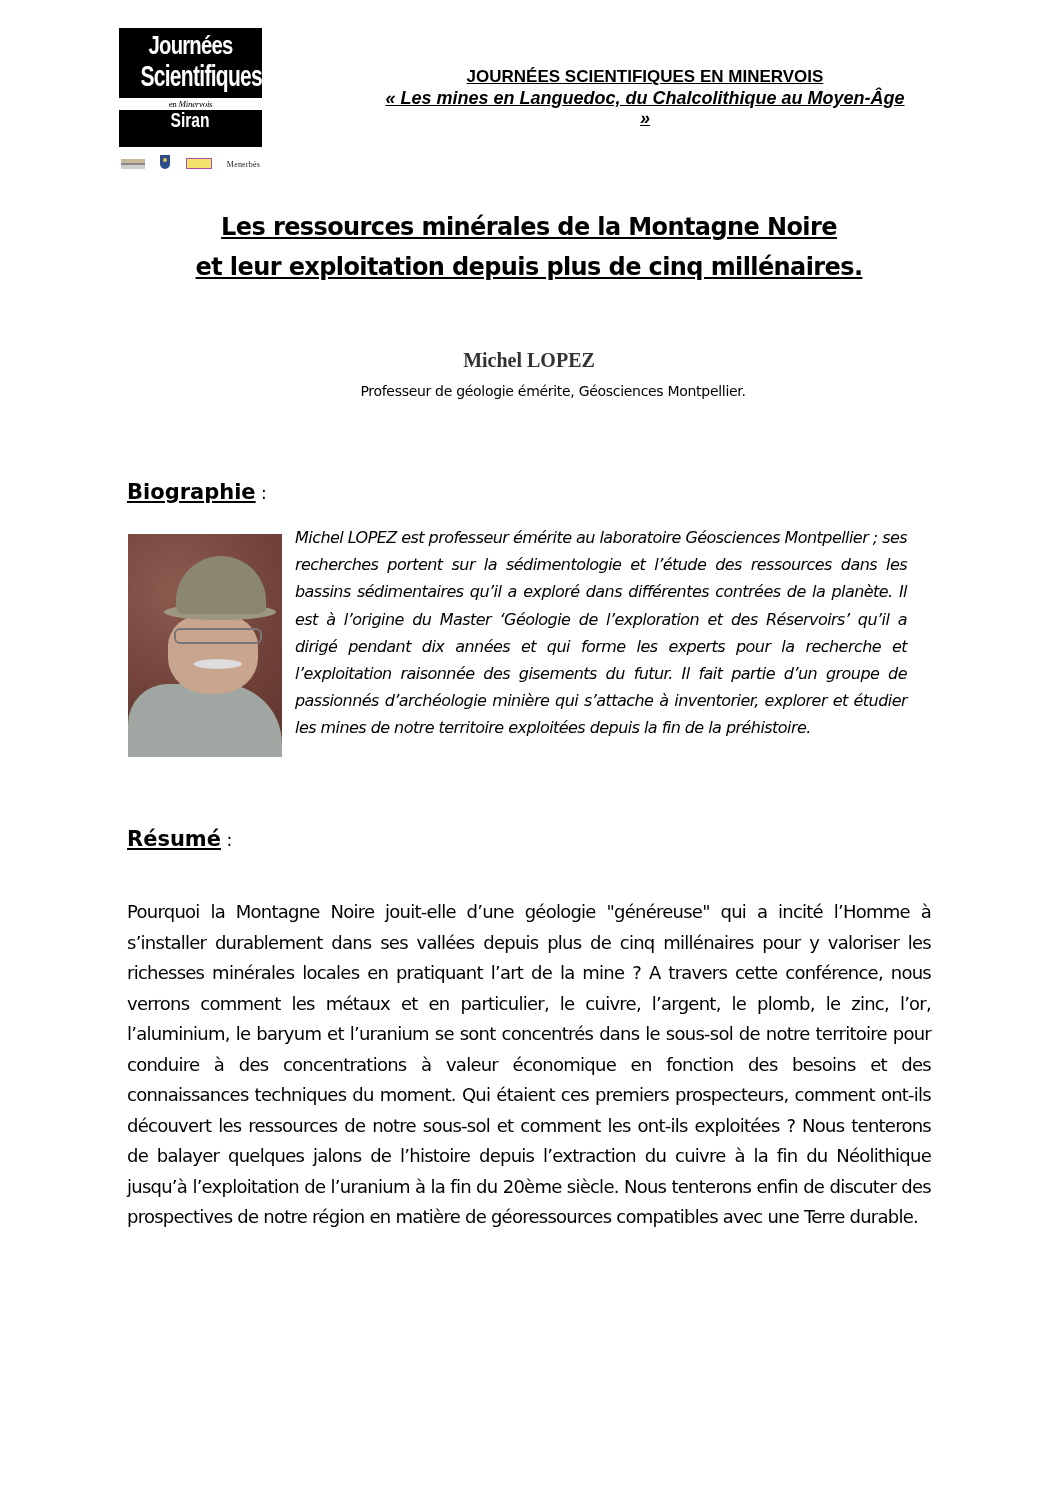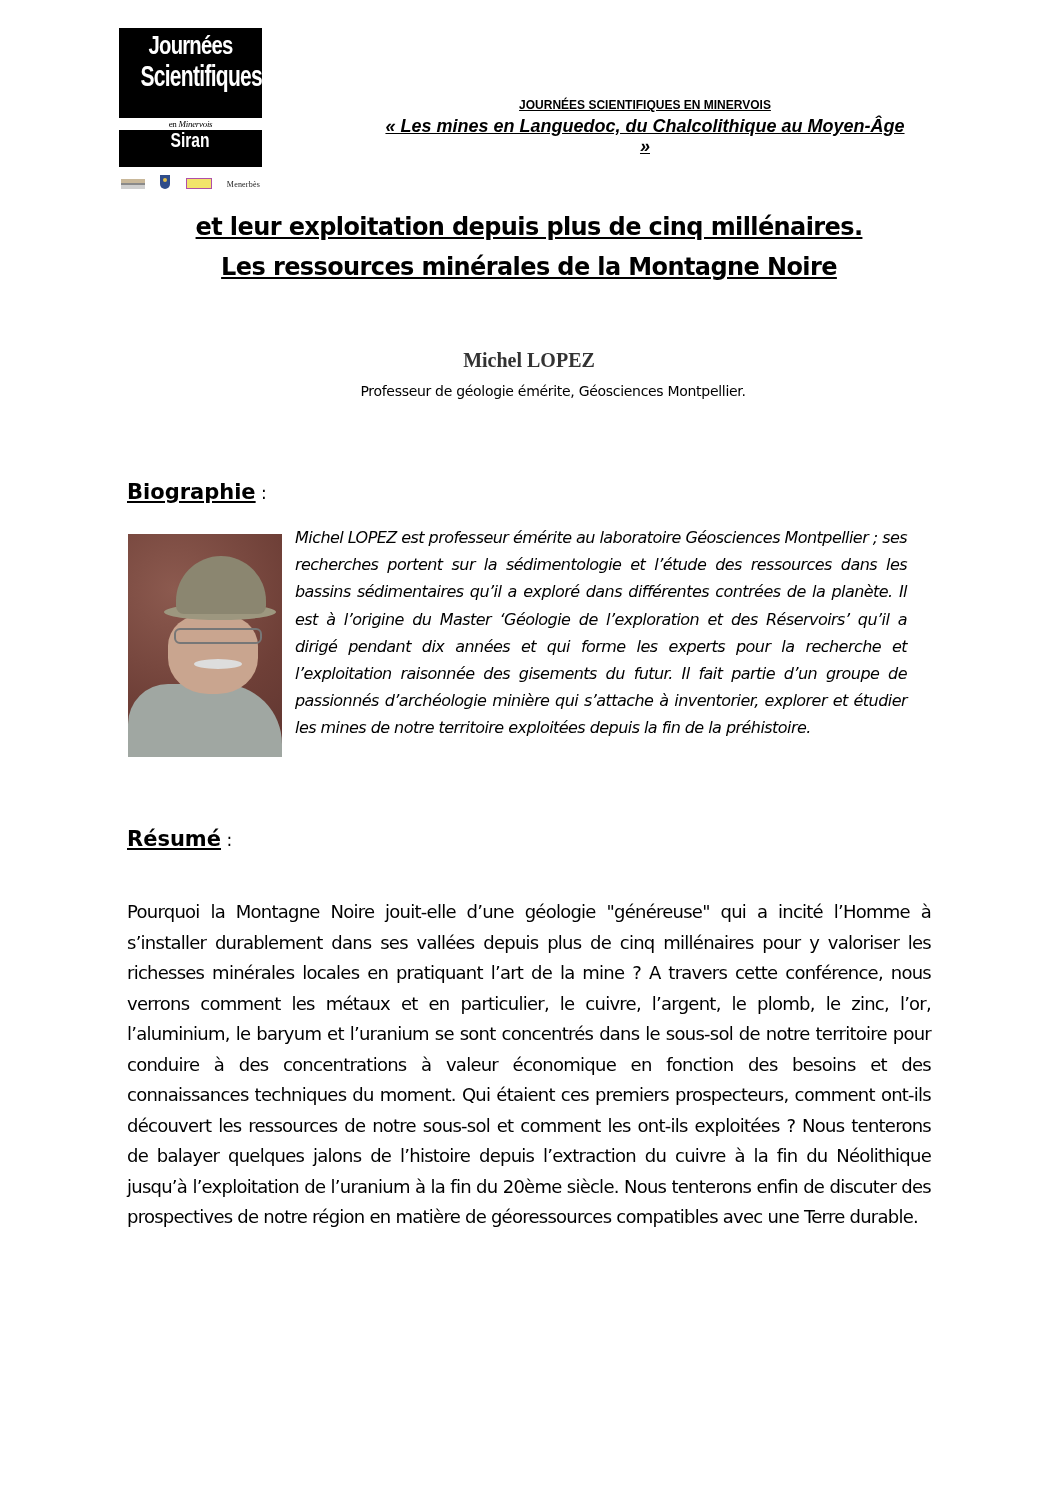--- a/index.html
+++ b/index.html
@@ -1,36 +1,36 @@
 <!DOCTYPE html>
 <html><head>
 <meta charset="utf-8">
 <style>
   html, body { margin: 0; padding: 0; background: #ffffff; }
   body { width: 1058px; height: 1497px; position: relative; overflow: hidden; font-family: "DejaVu Sans", sans-serif; color: #000; }
 
   
   .logo { position: absolute; left: 119px; top: 28px; width: 143px; }
-  .logo-black { background: #000; color: #fff; text-align: center; height: 90px; position: relative; }
+  .logo-black { background: #000; color: #fff; text-align: center; height: 70px; position: relative; }
   .logo-l1 { font-family: "Liberation Sans", sans-serif; font-weight: bold; font-size: 26px; line-height: 30px; letter-spacing: -1px; transform: scaleX(0.78); display: block; padding-top: 2px; }
   .logo-l2 { font-family: "Liberation Sans", sans-serif; font-weight: bold; font-size: 30px; line-height: 32px; letter-spacing: -1px; transform: scaleX(0.7); display: block; white-space: nowrap; }
   .logo-sub { font-family: Liberation Serif, serif; font-size: 9px; text-align: center; line-height: 12px; color: #000; margin-top: 0; letter-spacing: -0.3px; }
   .logo-sub i { font-style: italic; }
   .logo-gray { background: #000000; color: #fff; text-align: center; height: 37px; }
   .logo-gray span { font-family: "Liberation Sans", sans-serif; font-weight: bold; font-size: 20px; line-height: 20px; display: inline-block; transform: scaleX(0.78); }
   .logo-sponsors { display: flex; align-items: flex-end; justify-content: space-between; height: 22px; padding: 0 2px; }
   .sp1 { width: 24px; height: 10px; background: linear-gradient(#c9b89a 0 40%, #8a8a8a 40% 60%, #cfcfcf 60%); }
   .sp2 { width: 10px; height: 14px; background: #2f4c8a; border-radius: 0 0 5px 5px; position: relative; }
   .sp2::after { content: ""; position: absolute; left: 3px; top: 3px; width: 4px; height: 4px; background: #e3c14a; border-radius: 50%; }
   .sp3 { width: 24px; height: 9px; border: 1px solid #b04fa8; background: #f2e36b; }
   .sp4 { font-family: "Liberation Serif", serif; font-size: 8px; letter-spacing: 0.2px; color: #222; }
 
   
   .hdr { position: absolute; left: 380px; top: 66px; width: 530px; text-align: center; font-family: "Liberation Sans", sans-serif; }
-  .hdr-title { font-size: 12px; font-weight: bold; text-decoration: underline; line-height: 22px; margin-top: 28px; }
+  .hdr-title { font-size: 17px; font-weight: bold; text-decoration: underline; line-height: 22px; }
   .hdr-sub { font-size: 18px; font-weight: bold; font-style: italic; text-decoration: underline; line-height: 20px; }
 
   
   .title { position: absolute; left: 100px; top: 207px; width: 858px; text-align: center; font-family: "DejaVu Sans", sans-serif; font-weight: bold; font-size: 24px; line-height: 40px; letter-spacing: -0.6px; }
   .title span { text-decoration: underline; display: block; }
 
   .author { position: absolute; left: 0; top: 343px; width: 1058px; text-align: center; font-family: Liberation Serif, serif; font-weight: bold; font-size: 20px; color: #333; line-height: 34px; }
   .affil { position: absolute; left: 0; top: 380px; width: 1058px; text-align: center; font-family: "DejaVu Sans", sans-serif; font-size: 14px; line-height: 22px; letter-spacing: -0.3px; padding-left: 24px; }
 
   .section-h { position: absolute; left: 127px; font-family: "DejaVu Sans", sans-serif; font-size: 21px; line-height: 30px; }
@@ -72,22 +72,22 @@
     <div class="sp4">Menerbès</div>
   </div>
 </div>
 
 <div class="hdr">
   <div class="hdr-title">JOURNÉES SCIENTIFIQUES EN MINERVOIS</div>
   <div class="hdr-sub">« Les mines en Languedoc, du Chalcolithique au Moyen-Âge »</div>
 </div>
 
 <div class="title">
+  <span>Les ressources minérales de la Montagne Noire</span>
   <span>et leur exploitation depuis plus de cinq millénaires.</span>
-  <span>Les ressources minérales de la Montagne Noire</span>
 </div>
 
 <div class="author">Michel LOPEZ</div>
 <div class="affil">Professeur de géologie émérite, Géosciences Montpellier.</div>
 
 <div class="section-h bio-h"><span class="lbl">Biographie</span><span class="colon"> :</span></div>
 
 <div class="photo">
   <div class="shirt"></div>
   <div class="face"></div>

